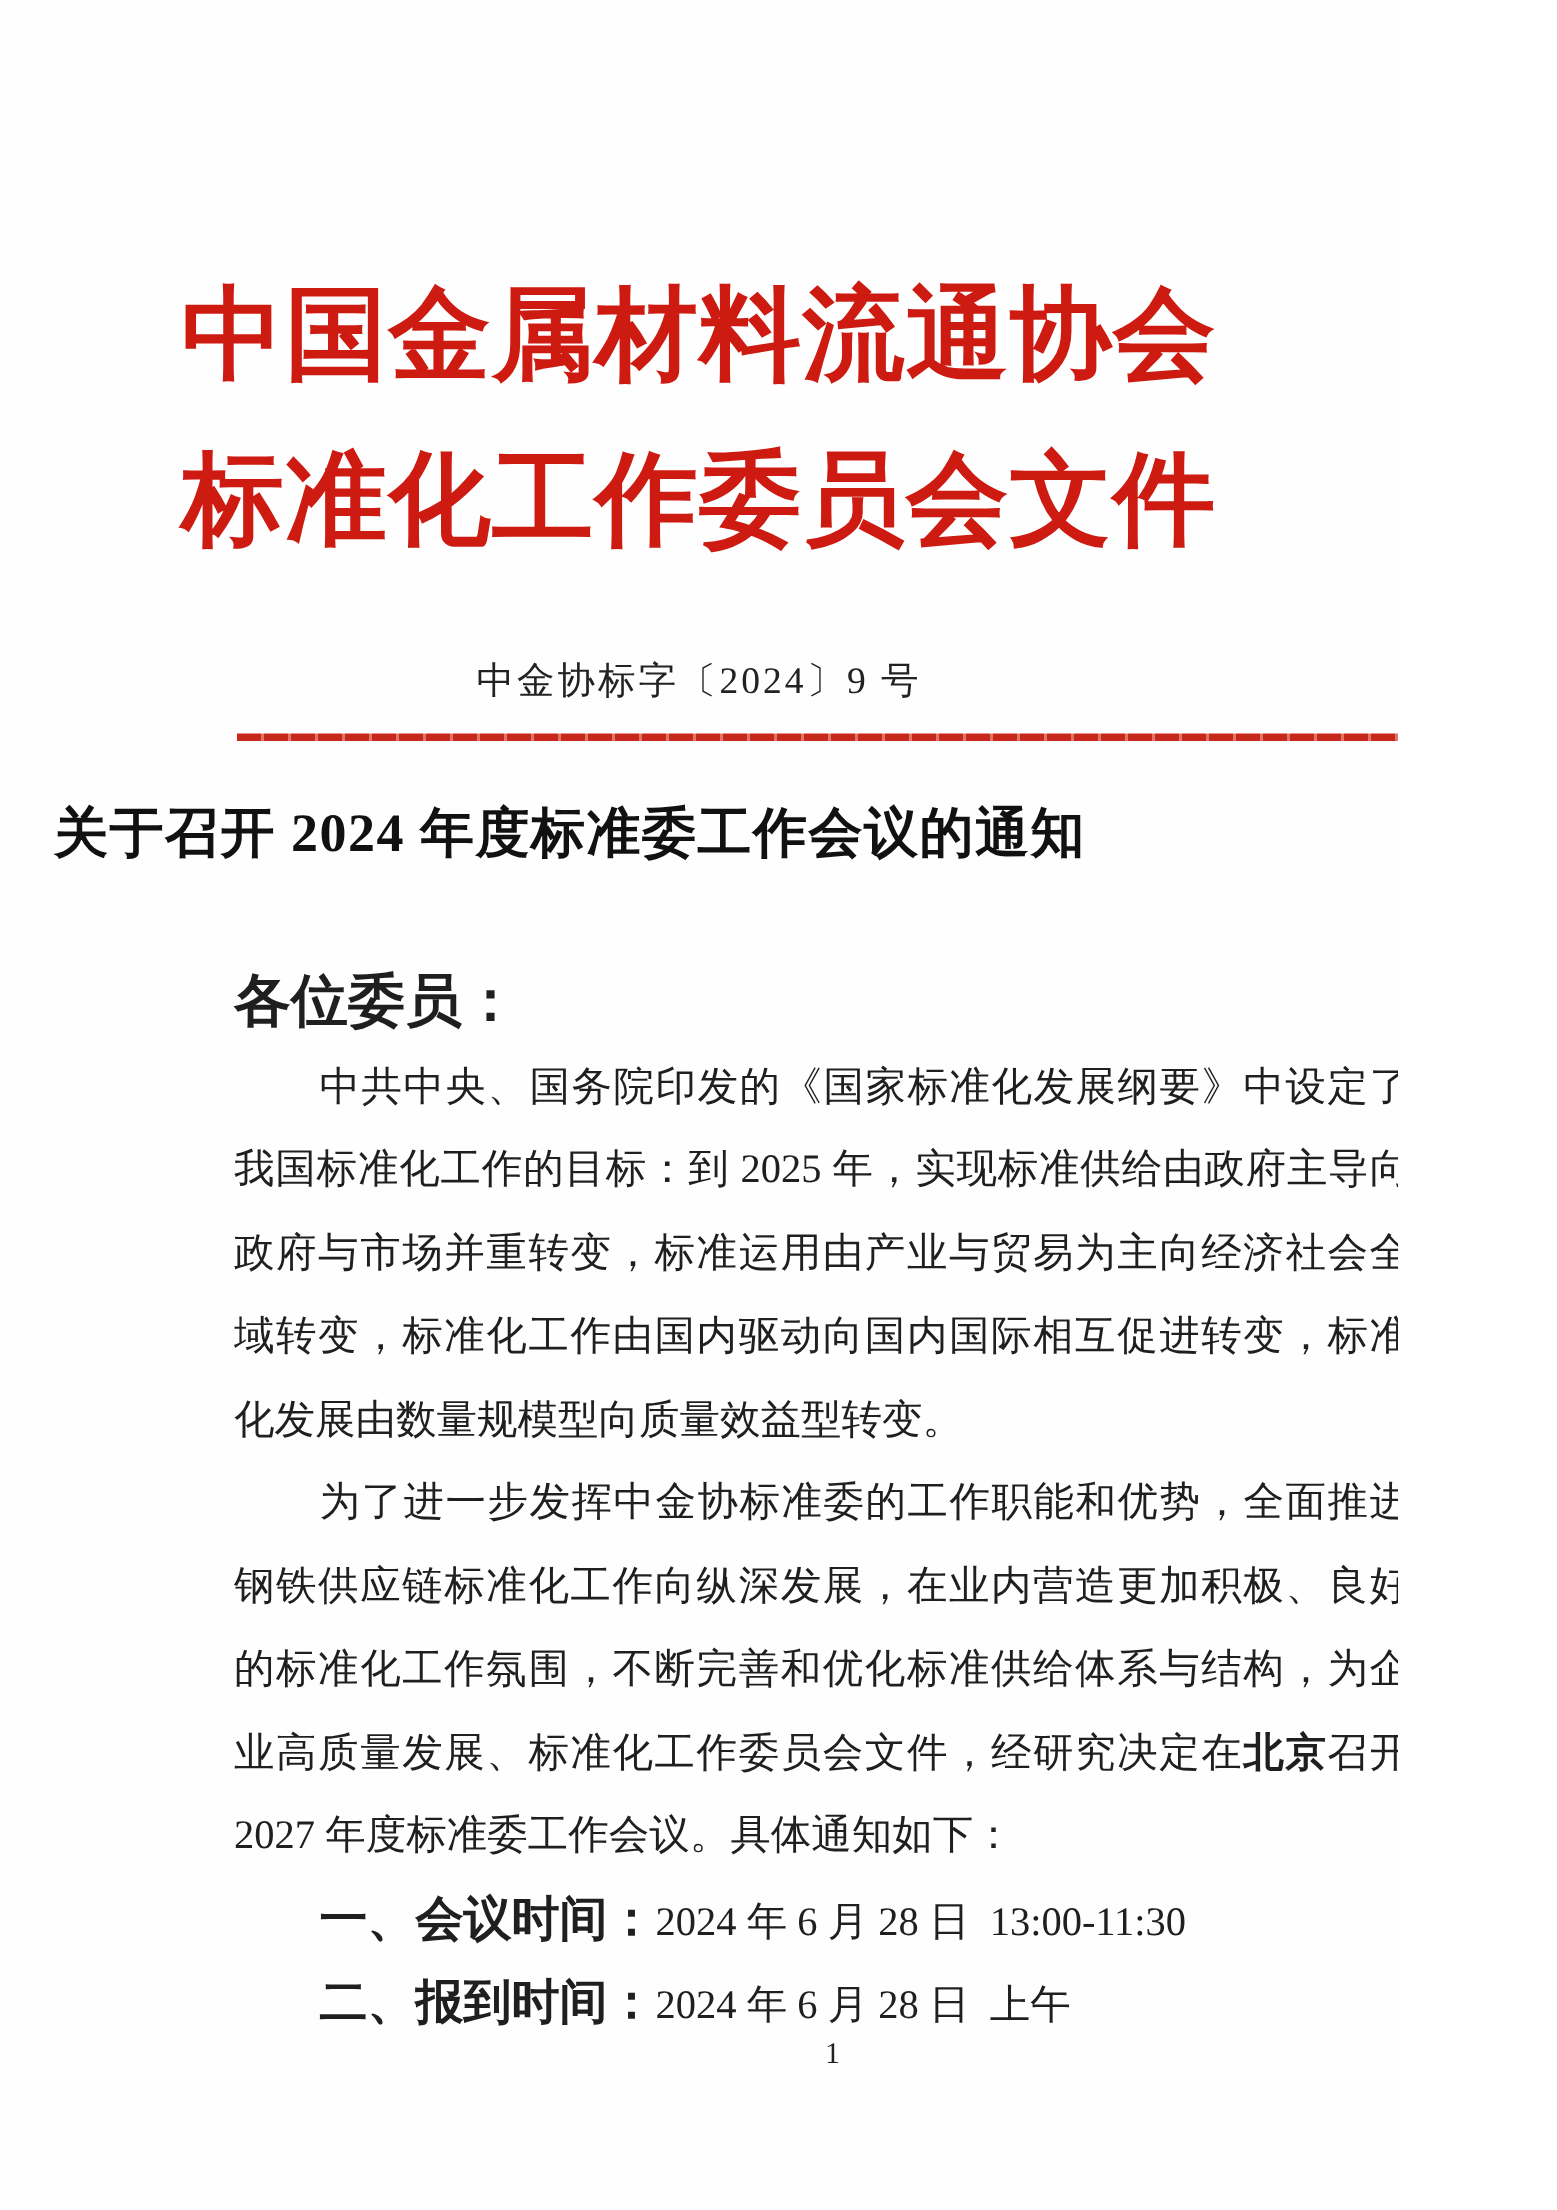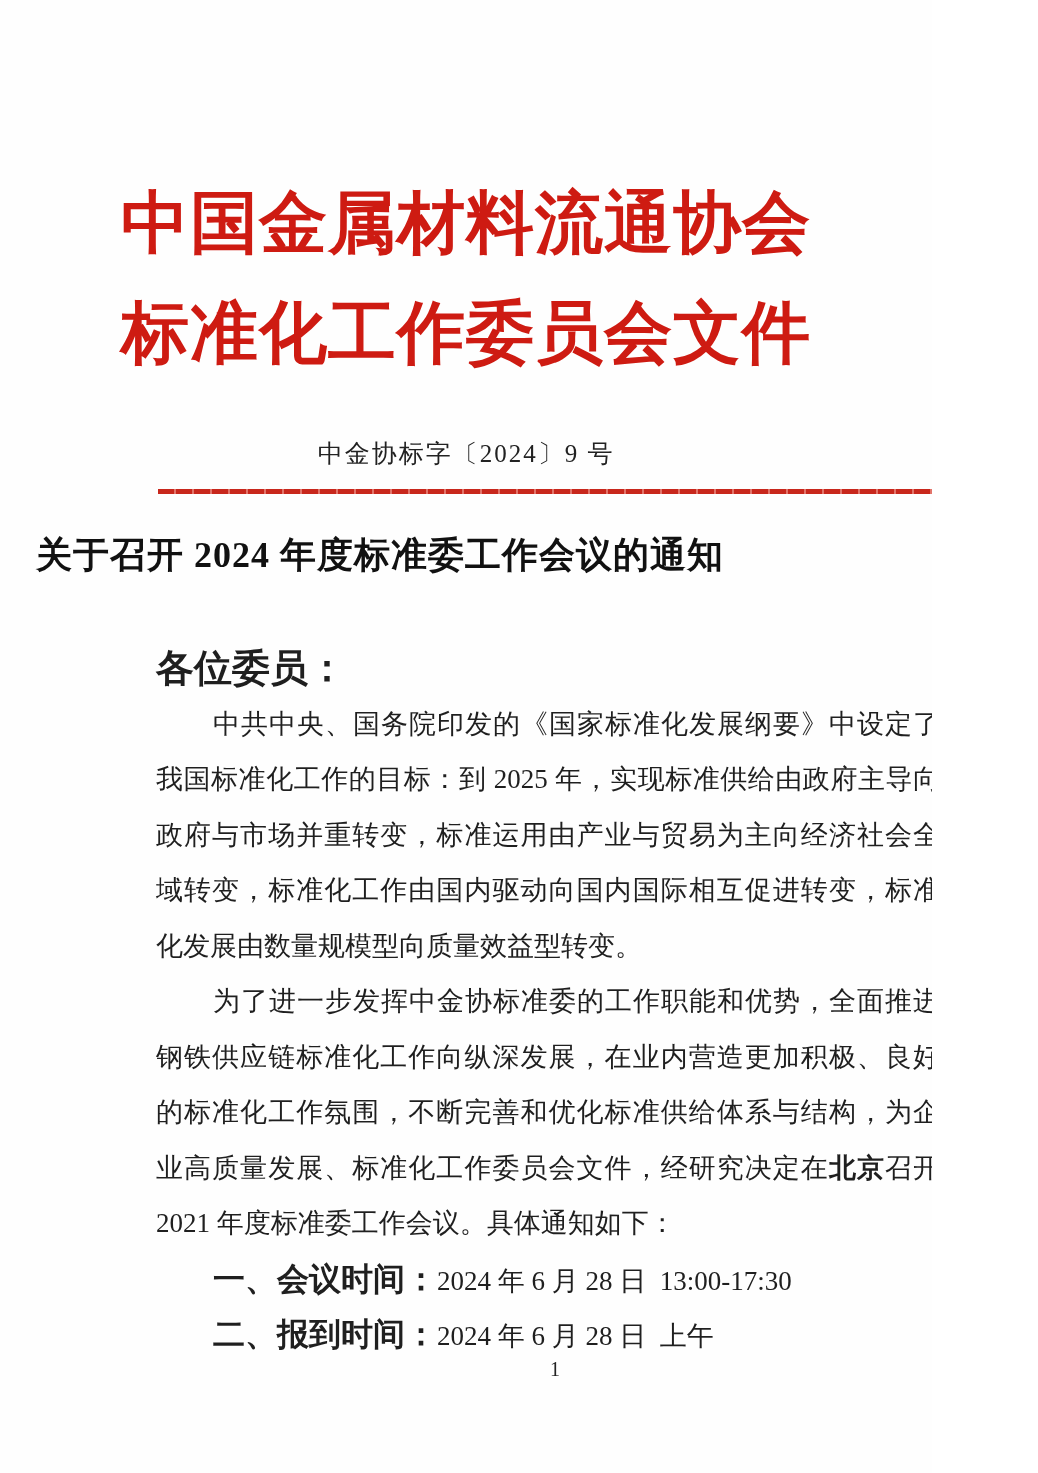--- a/index.html
+++ b/index.html
@@ -117,21 +117,21 @@
     <div class="bline j indent">中共中央、国务院印发的《国家标准化发展纲要》中设定了</div>
     <div class="bline j">我国标准化工作的目标：到 2025 年，实现标准供给由政府主导向</div>
     <div class="bline j">政府与市场并重转变，标准运用由产业与贸易为主向经济社会全</div>
     <div class="bline j">域转变，标准化工作由国内驱动向国内国际相互促进转变，标准</div>
     <div class="bline">化发展由数量规模型向质量效益型转变。</div>
 
     <div class="bline j indent">为了进一步发挥中金协标准委的工作职能和优势，全面推进</div>
     <div class="bline j">钢铁供应链标准化工作向纵深发展，在业内营造更加积极、良好</div>
     <div class="bline j">的标准化工作氛围，不断完善和优化标准供给体系与结构，为企</div>
     <div class="bline j"><span>业高质量发展、标准化工作委员会文件，经研究决定在</span><span class="b">北京</span><span>召开</span></div>
-    <div class="bline">2021 年度标准委工作会议。具体通知如下：</div>
+    <div class="bline">2027 年度标准委工作会议。具体通知如下：</div>
 
-    <div class="bline indent item"><span class="lab">一、会议时间：</span><span class="val">2024 年 6 月 28 日  13:00-17:30</span></div>
+    <div class="bline indent item"><span class="lab">一、会议时间：</span><span class="val">2024 年 6 月 28 日  13:00-11:30</span></div>
     <div class="bline indent item"><span class="lab">二、报到时间：</span><span class="val">2024 年 6 月 28 日  上午</span></div>
   </div>
 
   <div class="page-num">1</div>
 
 </div>
 
 </body></html>

